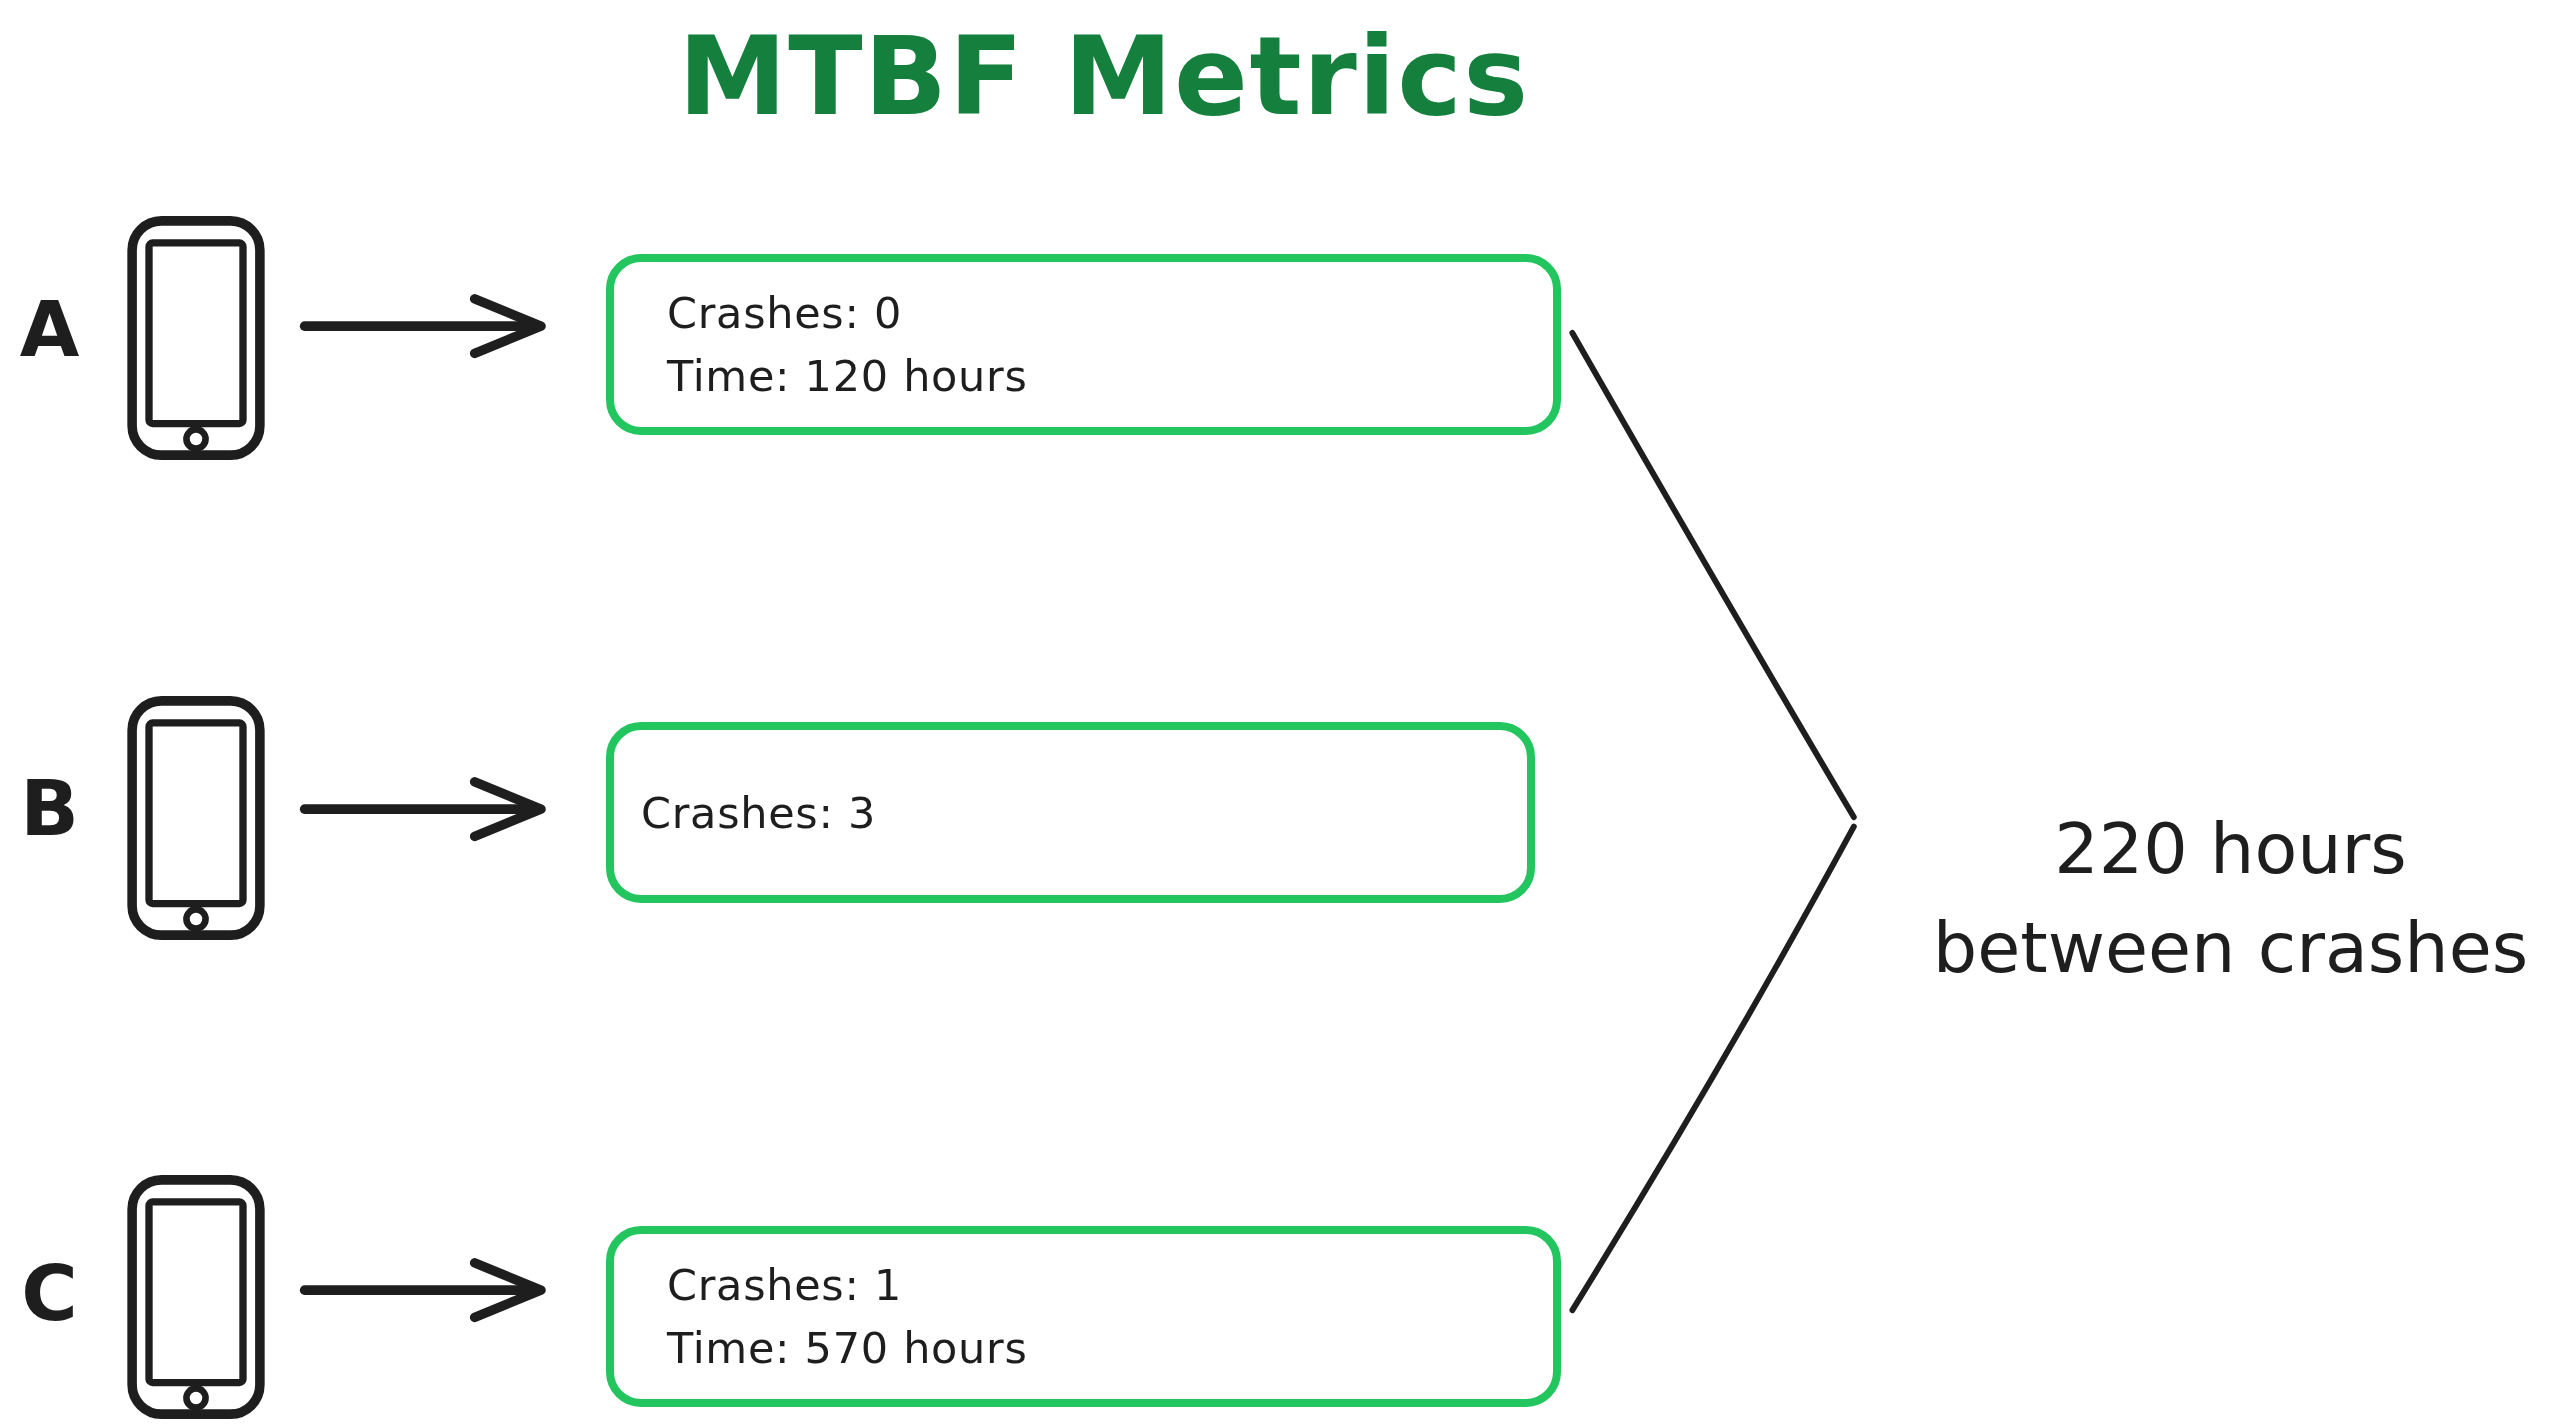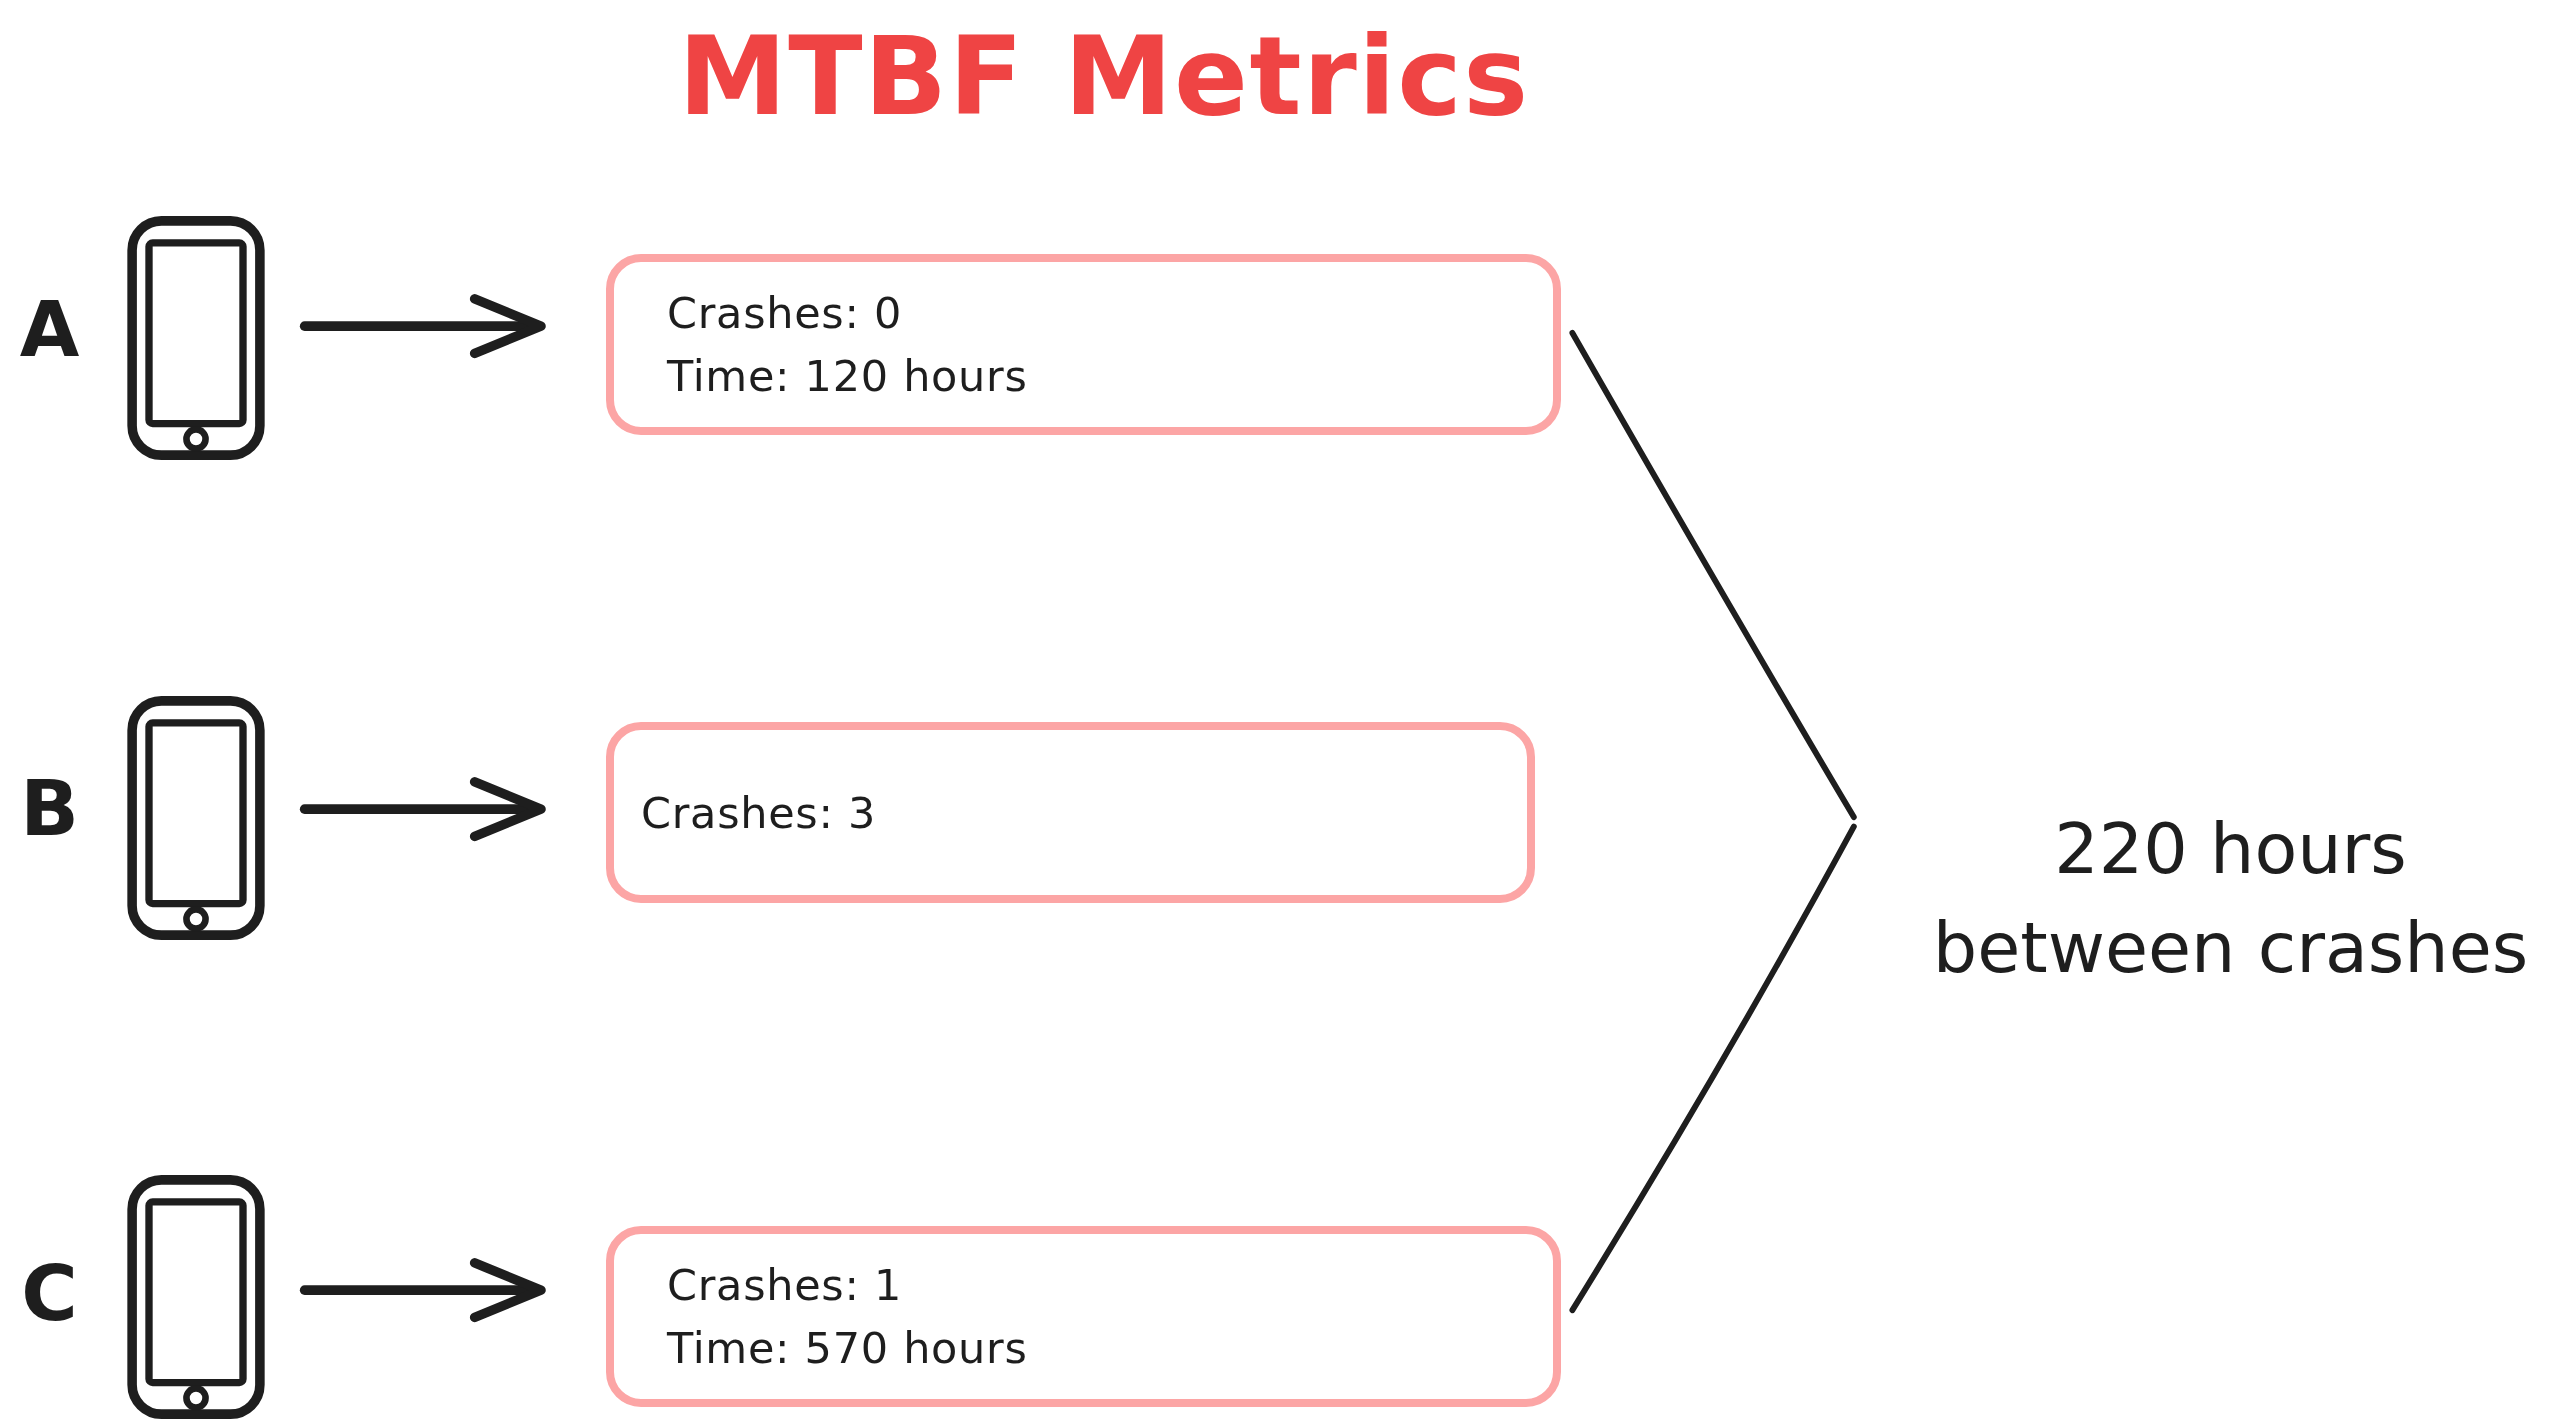--- a/index.html
+++ b/index.html
@@ -10,34 +10,34 @@
     height:1429px;
     background:#ffffff;
     overflow:hidden;
   }
   .abs{position:absolute;}
   .title{
     left:516px; top:13.2px; width:1176px;
     text-align:center;
     font-size:109px;
     font-weight:bold;
-    color:#ef4444;
+    color:#15803d;
     letter-spacing:1.5px;
   }
   .device-label{
     width:96px;
     text-align:center;
     font-size:77px;
     font-weight:bold;
     color:#1e1e1e;
   }
   .metrics-box{
     width:886px;
     height:165px;
-    border:8px solid #fca5a5;
+    border:8px solid #22c55e;
     border-radius:35px;
     background:#ffffff;
     display:flex;
     flex-direction:column;
     justify-content:center;
     padding-left:53px;
     gap:13.2px;
   }
   .metrics-line{
     font-size:43px;

